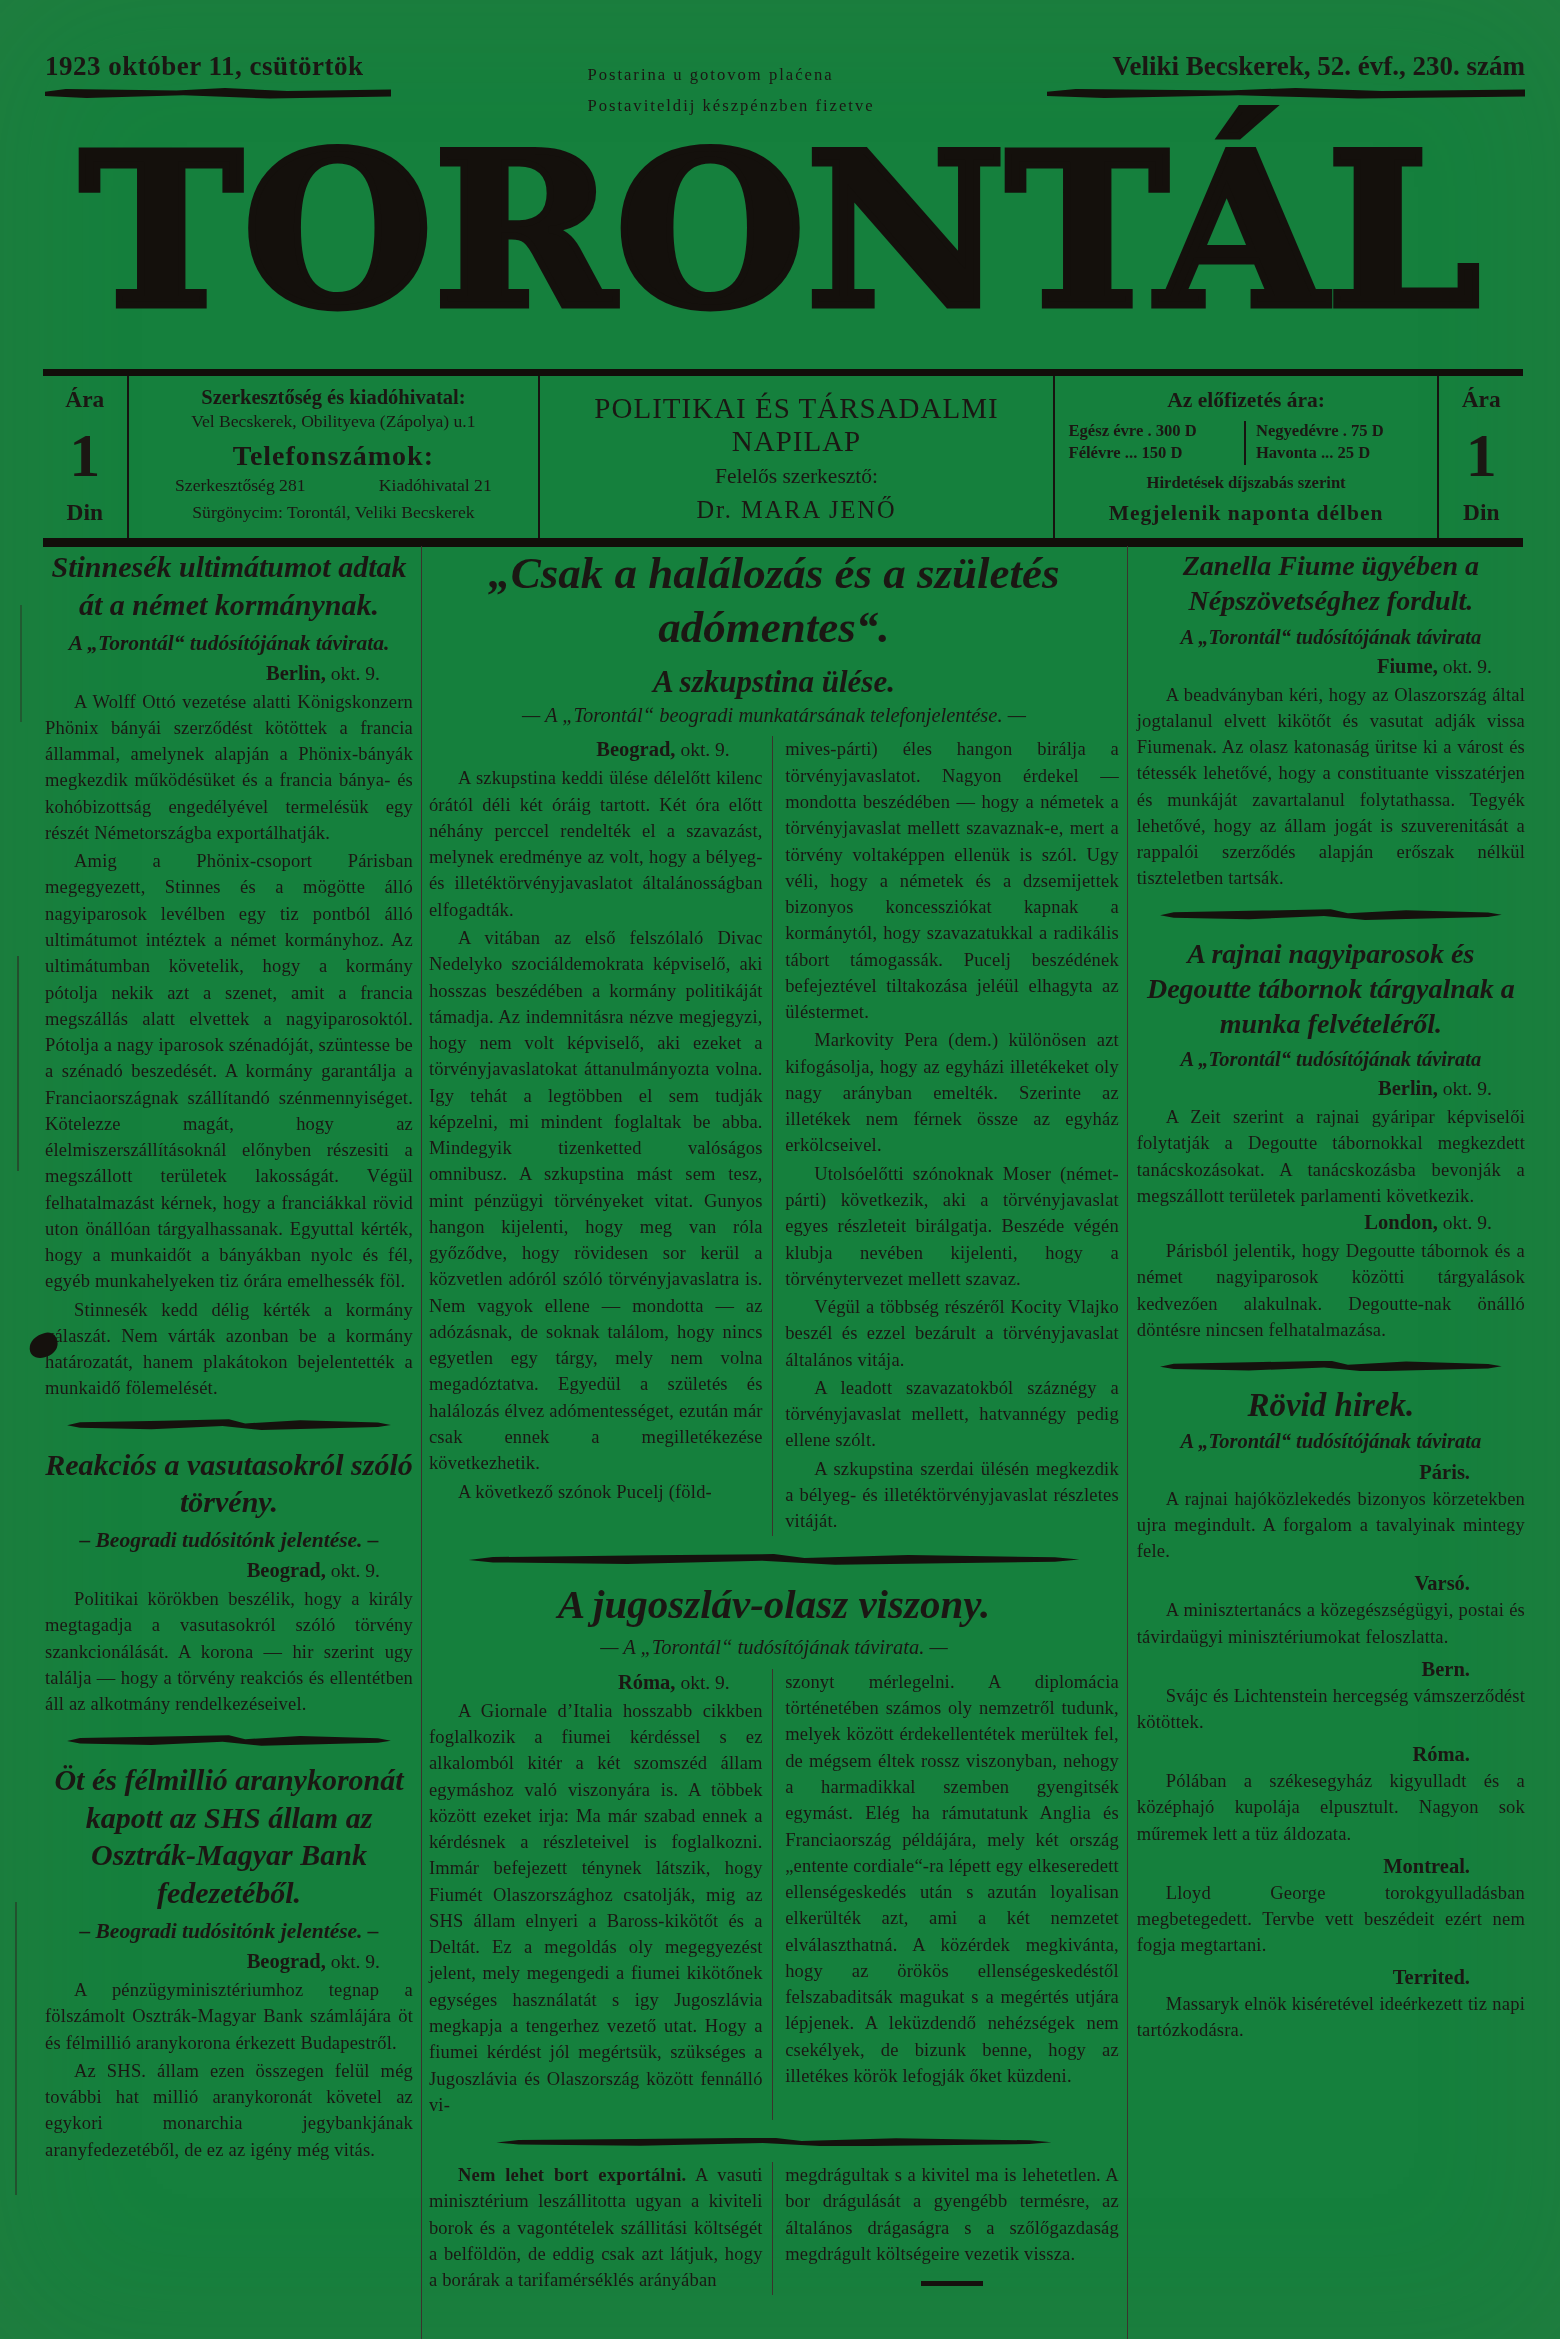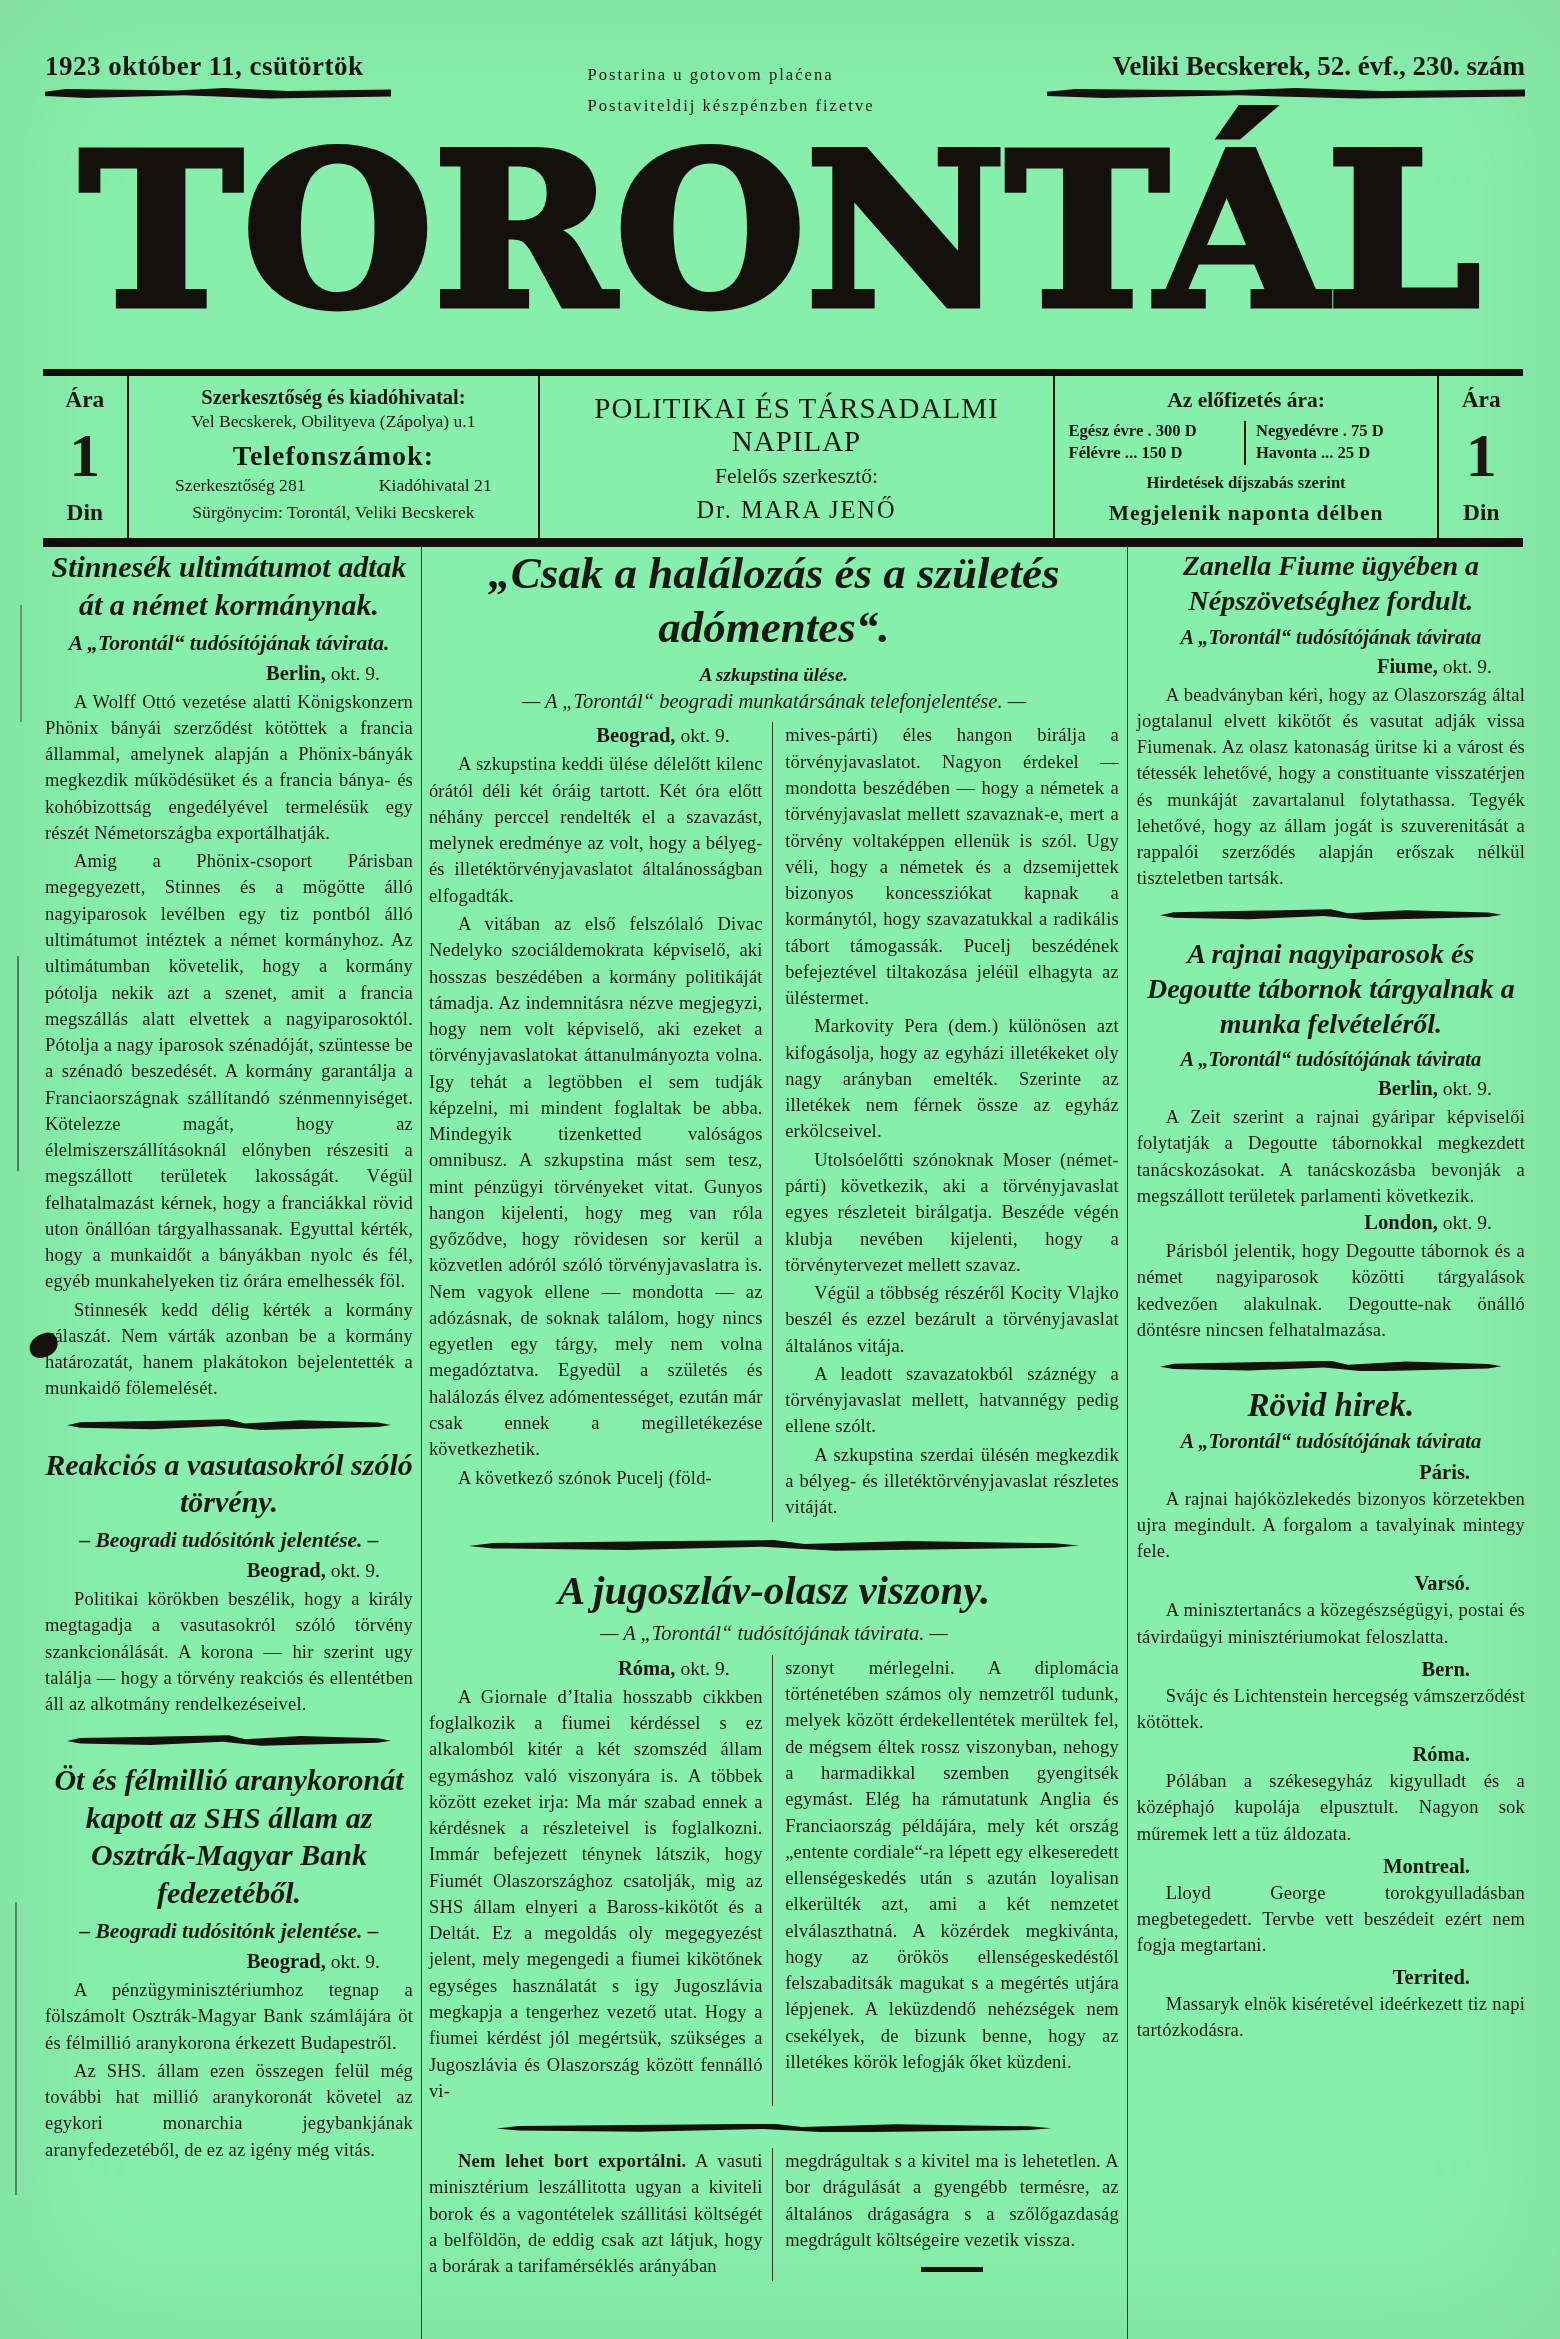--- a/index.html
+++ b/index.html
@@ -1,19 +1,19 @@
 <!DOCTYPE html>
 <html><head>
 <meta charset="utf-8">
 <style>
   html,body { margin:0; padding:0; }
   body { background:#e8e4da; }
   .page {
     position:relative; width:1560px; height:2340px; overflow:hidden;
-    background:#86efac;
+    background:#15803d;
     box-shadow: inset 0 0 156px rgba(110,100,80,0.14);
     font-family:"Liberation Serif","DejaVu Serif",serif;
     color:#1b1713;
   }
   
   .topline { position:absolute; top:51px; left:45px; right:35px; display:flex; justify-content:space-between; align-items:flex-start; }
   .top-left { width:380px; }
   .top-date { font-size:27px; font-weight:700; letter-spacing:0.5px; white-space:nowrap; }
   .smudge-bar { height:10.7px; background:#14100c; margin-top:5.9px; clip-path:polygon(0 35%,6% 10%,38% 25%,52% 0,70% 30%,100% 15%,100% 80%,65% 100%,40% 70%,12% 95%,0 75%); }
   .sb-left { width:346px; }
@@ -67,21 +67,21 @@
   .dateline b { font-size:20.5px; }
   .body-p { font-size:18.5px; line-height:1.42; text-align:justify; text-indent:29px; margin:0 0 2px; letter-spacing:0.2px; }
   .body-p.cont { text-indent:0; }
   .lead-b { font-weight:700; }
   .divider { height:10.7px; background:#15110d; margin:17.6px auto 15.6px; width:88%;
     clip-path:polygon(0 55%,4% 28%,30% 12%,50% 0,55% 38%,72% 8%,96% 30%,100% 52%,96% 72%,60% 100%,48% 62%,26% 92%,4% 78%); }
   .divider.small { width:80%; height:8.8px; }
   .end-dash { width:62px; height:4.9px; background:#15110d; margin:13.7px auto 0; }
   
   .c-head { font-weight:700; font-style:italic; text-align:center; font-size:45px; line-height:1.2; margin:0 0 9.8px; }
-  .c-sub1 { font-weight:700; font-style:italic; text-align:center; font-size:19px; margin:5.9px 0 3.9px; }
+  .c-sub1 { font-weight:700; font-style:italic; text-align:center; font-size:31px; margin:5.9px 0 3.9px; }
   .c-sub2 { font-style:italic; text-align:center; font-size:20.5px; margin:0 0 9.8px; }
   .c-head2 { font-weight:700; font-style:italic; text-align:center; font-size:41px; margin:3.9px 0 7.8px; }
   .twocol { display:flex; align-items:stretch; }
   .subcol { flex:1 1 50%; padding:0 9.8px 0 2px; }
   .subcol.right { border-left:1px solid #3a332c; padding:0 2px 0 11.7px; }
   
   .col4 .a-title { font-size:28px; }
   .col4 .a-byline { font-size:20.5px; }
   .news-title { font-weight:700; font-style:italic; text-align:center; font-size:33px; margin:3.9px 0 5.9px; }
   .news-city { text-align:right; padding-right:55px; font-weight:700; font-size:20.5px; margin:7.8px 0 2px; }

